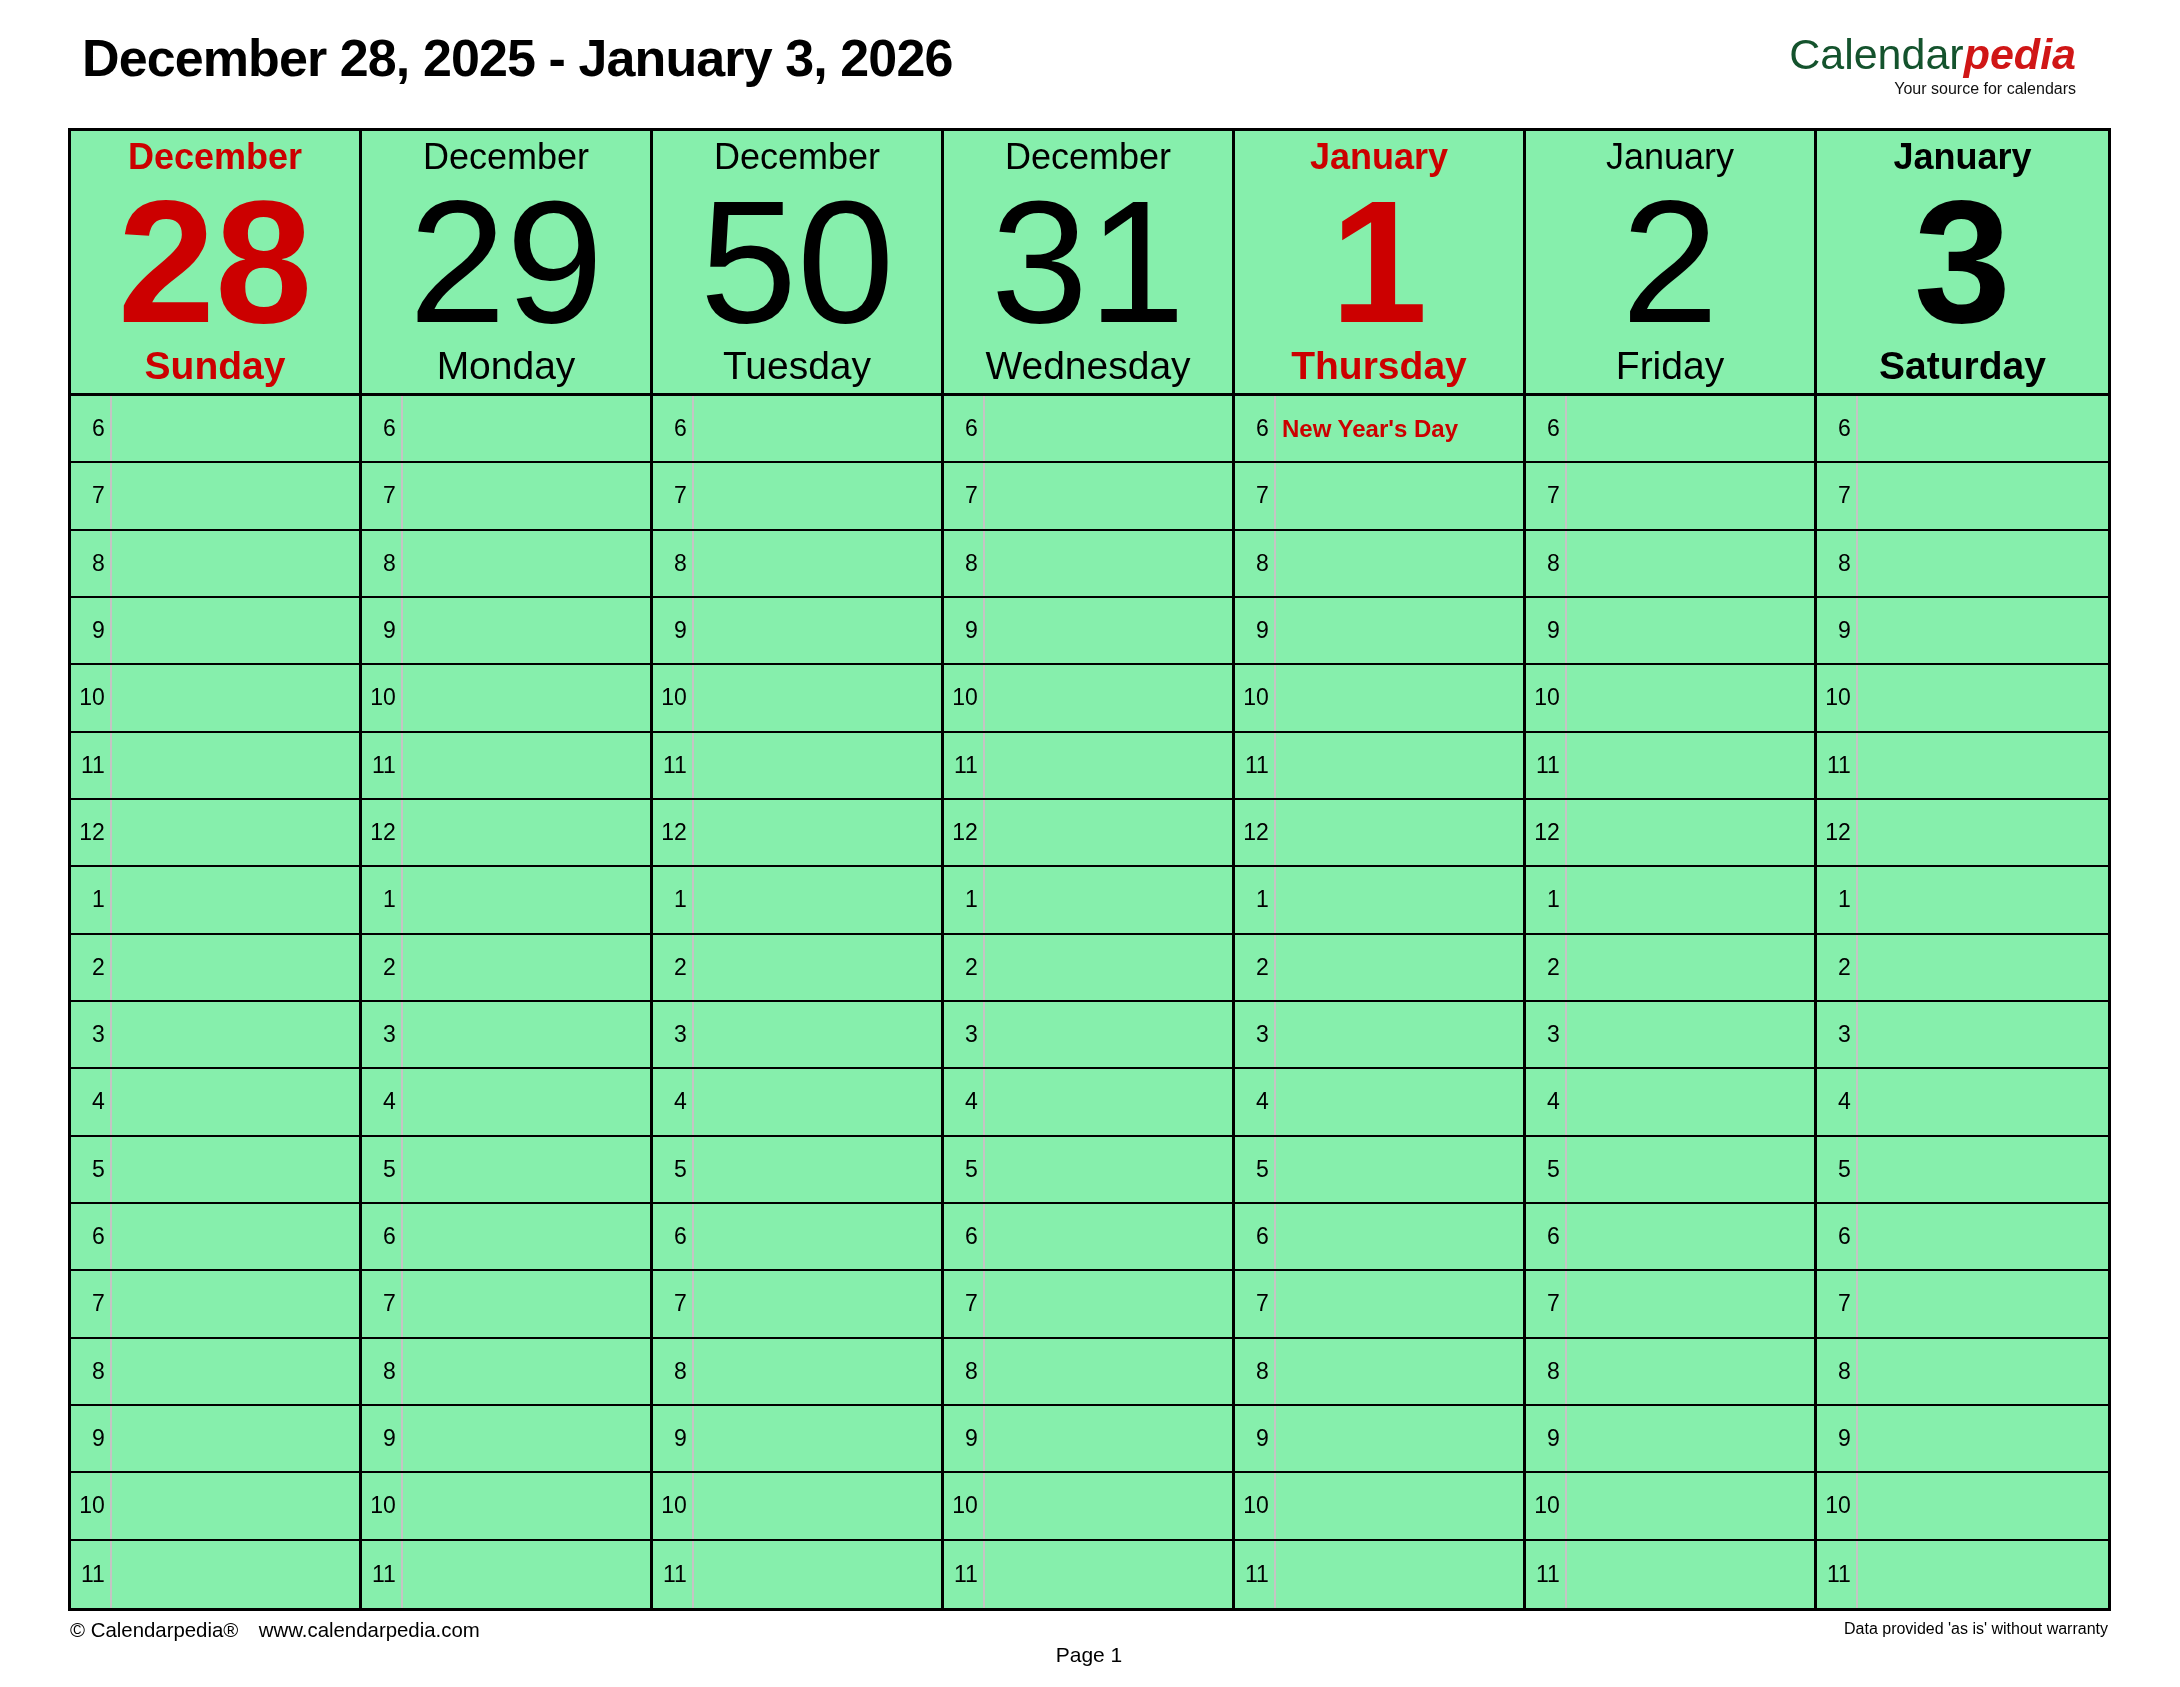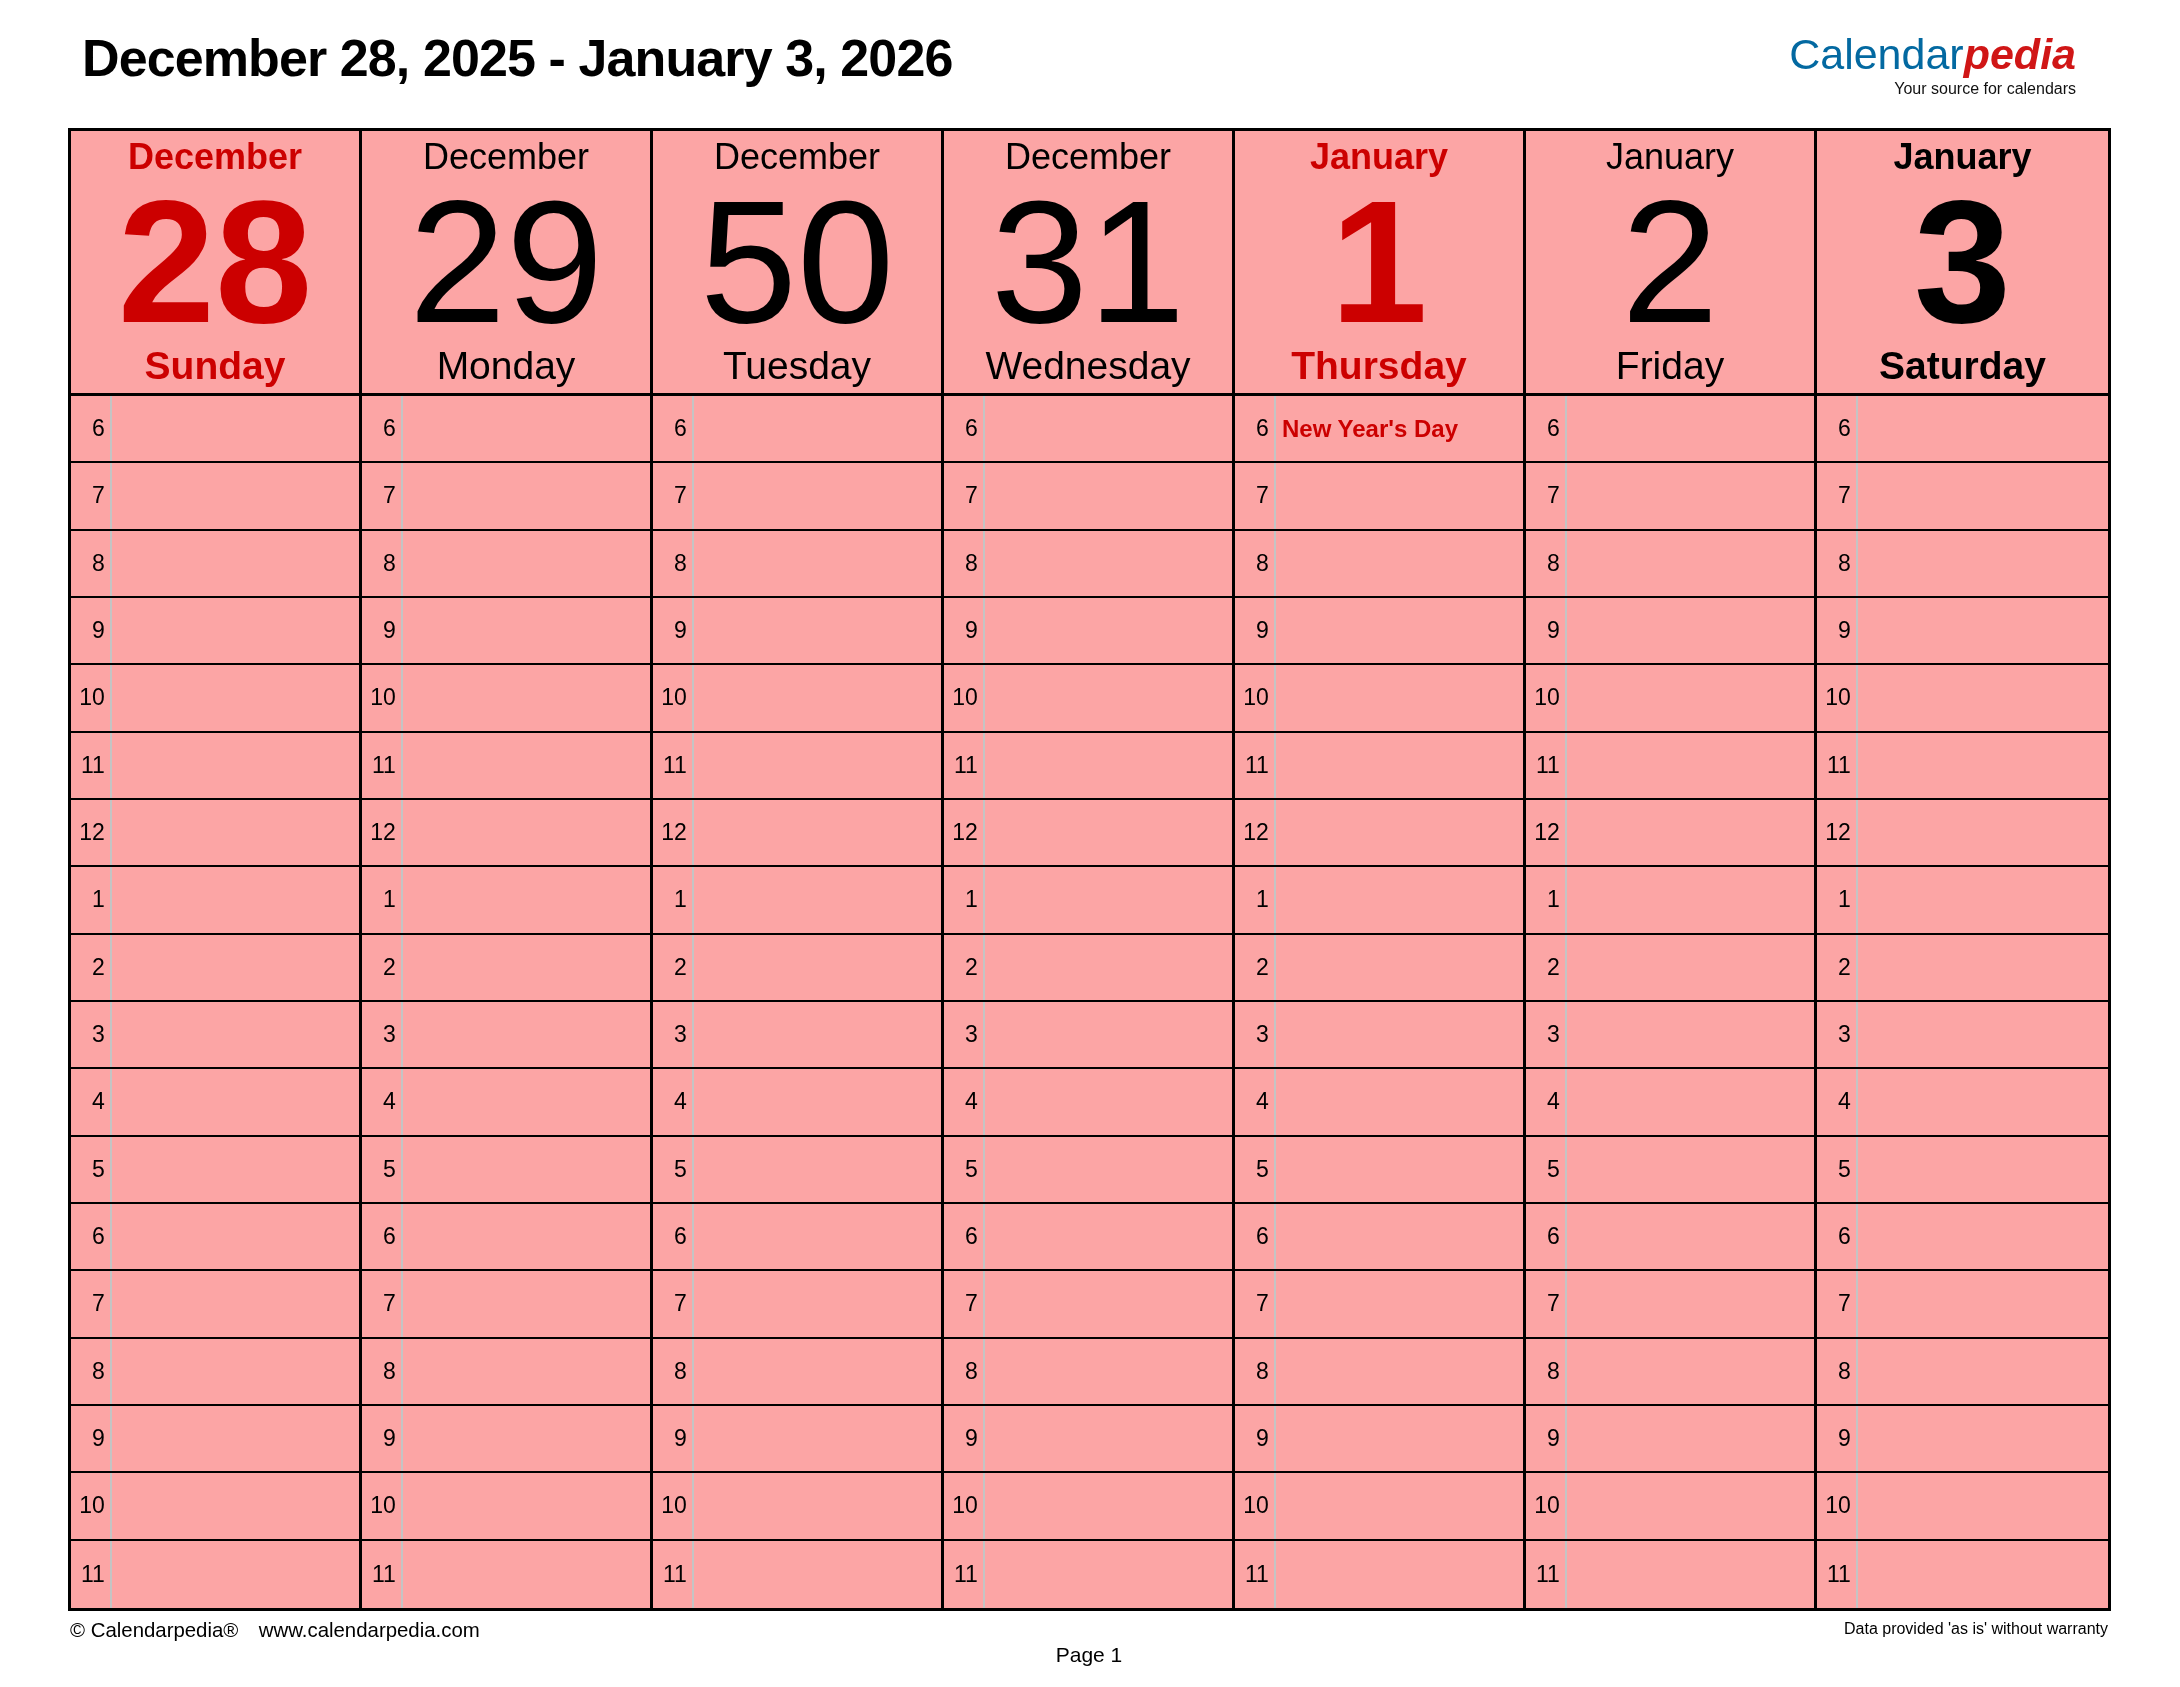--- a/index.html
+++ b/index.html
@@ -18,30 +18,30 @@
   
   .topbar{
     height:128px;display:flex;justify-content:space-between;align-items:flex-start;
     padding:31px 105px 0 82px;
   }
   .title{
     margin:0;font-size:52px;font-weight:bold;line-height:1.05;letter-spacing:-0.9px;white-space:nowrap;
   }
   .logo{text-align:right;line-height:1;margin-top:1.7px;}
   .logo-main{font-size:43px;white-space:nowrap;}
-  .logo-black{color:#0369a1;}
+  .logo-black{color:#14532d;}
   .logo-red{color:var(--logo-red);font-weight:bold;font-style:italic;}
   .logo-tagline{font-size:16px;margin-top:5.1px;color:#111;}
   
   .grid{
     margin-left:68px;width:2043px;height:1483px;
     border:3.4px solid var(--grid-line);
     display:grid;grid-template-columns:repeat(7,1fr);
     grid-template-rows:265px repeat(18,1fr);
-    background:#fca5a5;
+    background:#86efac;
   }
   
   .dh{
     border-right:3.4px solid var(--grid-line);
     border-bottom:3.4px solid var(--grid-line);
     display:flex;flex-direction:column;justify-content:space-between;align-items:center;
     text-align:center;padding:5.1px 0 5.1px;overflow:hidden;
   }
   .dh.last-col{border-right:none;}
   .dh-month{font-size:36px;line-height:1.15;}

